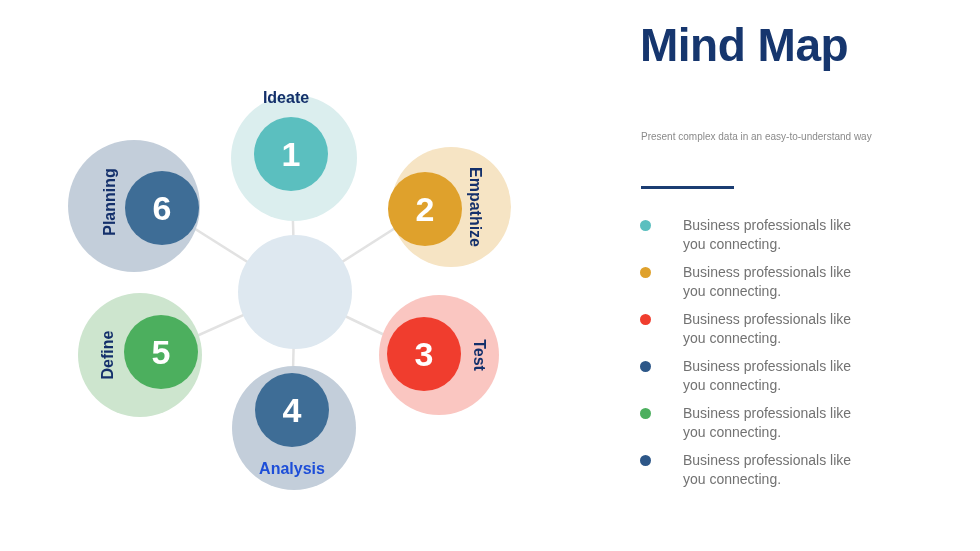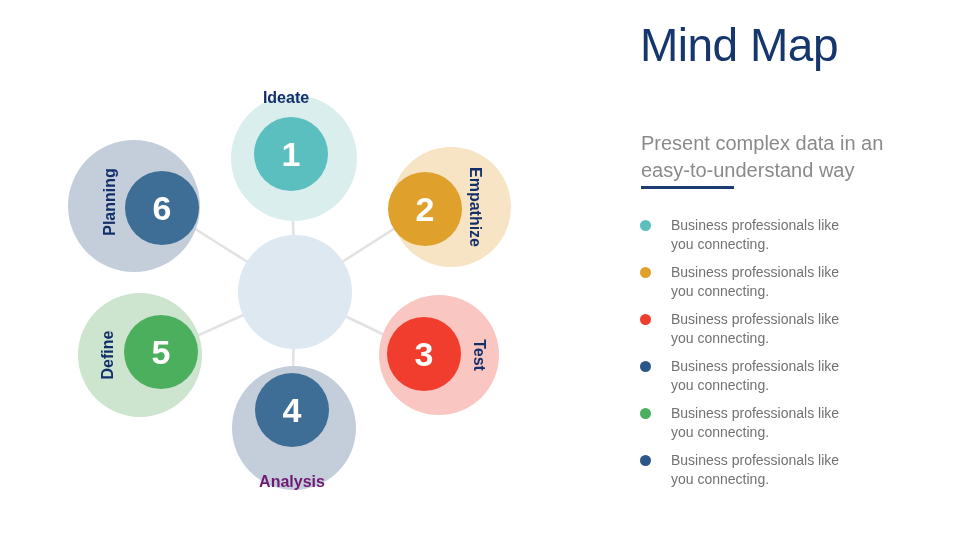--- a/index.html
+++ b/index.html
@@ -64,31 +64,31 @@
   #panel {
     position:absolute;
     left:640px; top:0;
     width:340px; height:551px;
   }
   #title {
     position:absolute;
     left:0; top:22px;
     width:330px;
     color:#16366e;
-    font-weight:normal;
+    font-weight:bold;
     font-size:46px;
     line-height:1.04;
     letter-spacing:-0.5px;
   }
   #subtitle {
     position:absolute;
     left:1px; top:130px;
     width:250px;
     color:#8a8a8a;
-    font-size:20px;
+    font-size:10px;
     line-height:1.35;
   }
   #divider {
     position:absolute;
     left:1px; top:186px;
     width:93px; height:3px;
     background:#1b3d72;
   }
 
   #legend {
@@ -102,21 +102,21 @@
     align-items:flex-start;
     height:47px;
   }
   .legend-dot {
     flex:0 0 auto;
     width:11px; height:11px;
     border-radius:50%;
     margin-top:4px;
   }
   .legend-text {
-    margin-left:20px;
+    margin-left:32px;
     color:#727272;
     font-size:14px;
     line-height:1.38;
     width:175px;
   }
 </style>
 </head>
 <body>
 
 <div id="slide">
@@ -151,21 +151,21 @@
           <div class="inner" style="left: 387px; top: 317px; width: 74px; height: 74px; background: rgb(240, 61, 46);">
             <span class="num" style="color: rgb(255, 255, 255);">3</span>
           </div>
           <div class="label" style="color: rgb(20, 48, 107); left: 479px; top: 355px; transform: translate(-50%, -50%) rotate(90deg);">Test</div>
         </div>
         <div class="node">
           <div class="outer" style="left: 232px; top: 366px; width: 124px; height: 124px; background: rgb(195, 206, 218);"></div>
           <div class="inner" style="left: 255px; top: 373px; width: 74px; height: 74px; background: rgb(62, 109, 150);">
             <span class="num" style="color: rgb(255, 255, 255);">4</span>
           </div>
-          <div class="label" style="color: #701a75; left: 292px; top: 482px; transform: translate(-50%, -50%);">Analysis</div>
+          <div class="label" style="color: #1d4ed8; left: 292px; top: 469px; transform: translate(-50%, -50%);">Analysis</div>
         </div>
         <div class="node">
           <div class="outer" style="left: 78px; top: 293px; width: 124px; height: 124px; background: rgb(205, 229, 206);"></div>
           <div class="inner" style="left: 124px; top: 315px; width: 74px; height: 74px; background: rgb(76, 175, 94);">
             <span class="num" style="color: rgb(255, 255, 255);">5</span>
           </div>
           <div class="label" style="color: rgb(20, 48, 107); left: 108px; top: 355px; transform: translate(-50%, -50%) rotate(-90deg);">Define</div>
         </div>
         <div class="node">
           <div class="outer" style="left: 68px; top: 140px; width: 132px; height: 132px; background: rgb(195, 206, 218);"></div>

